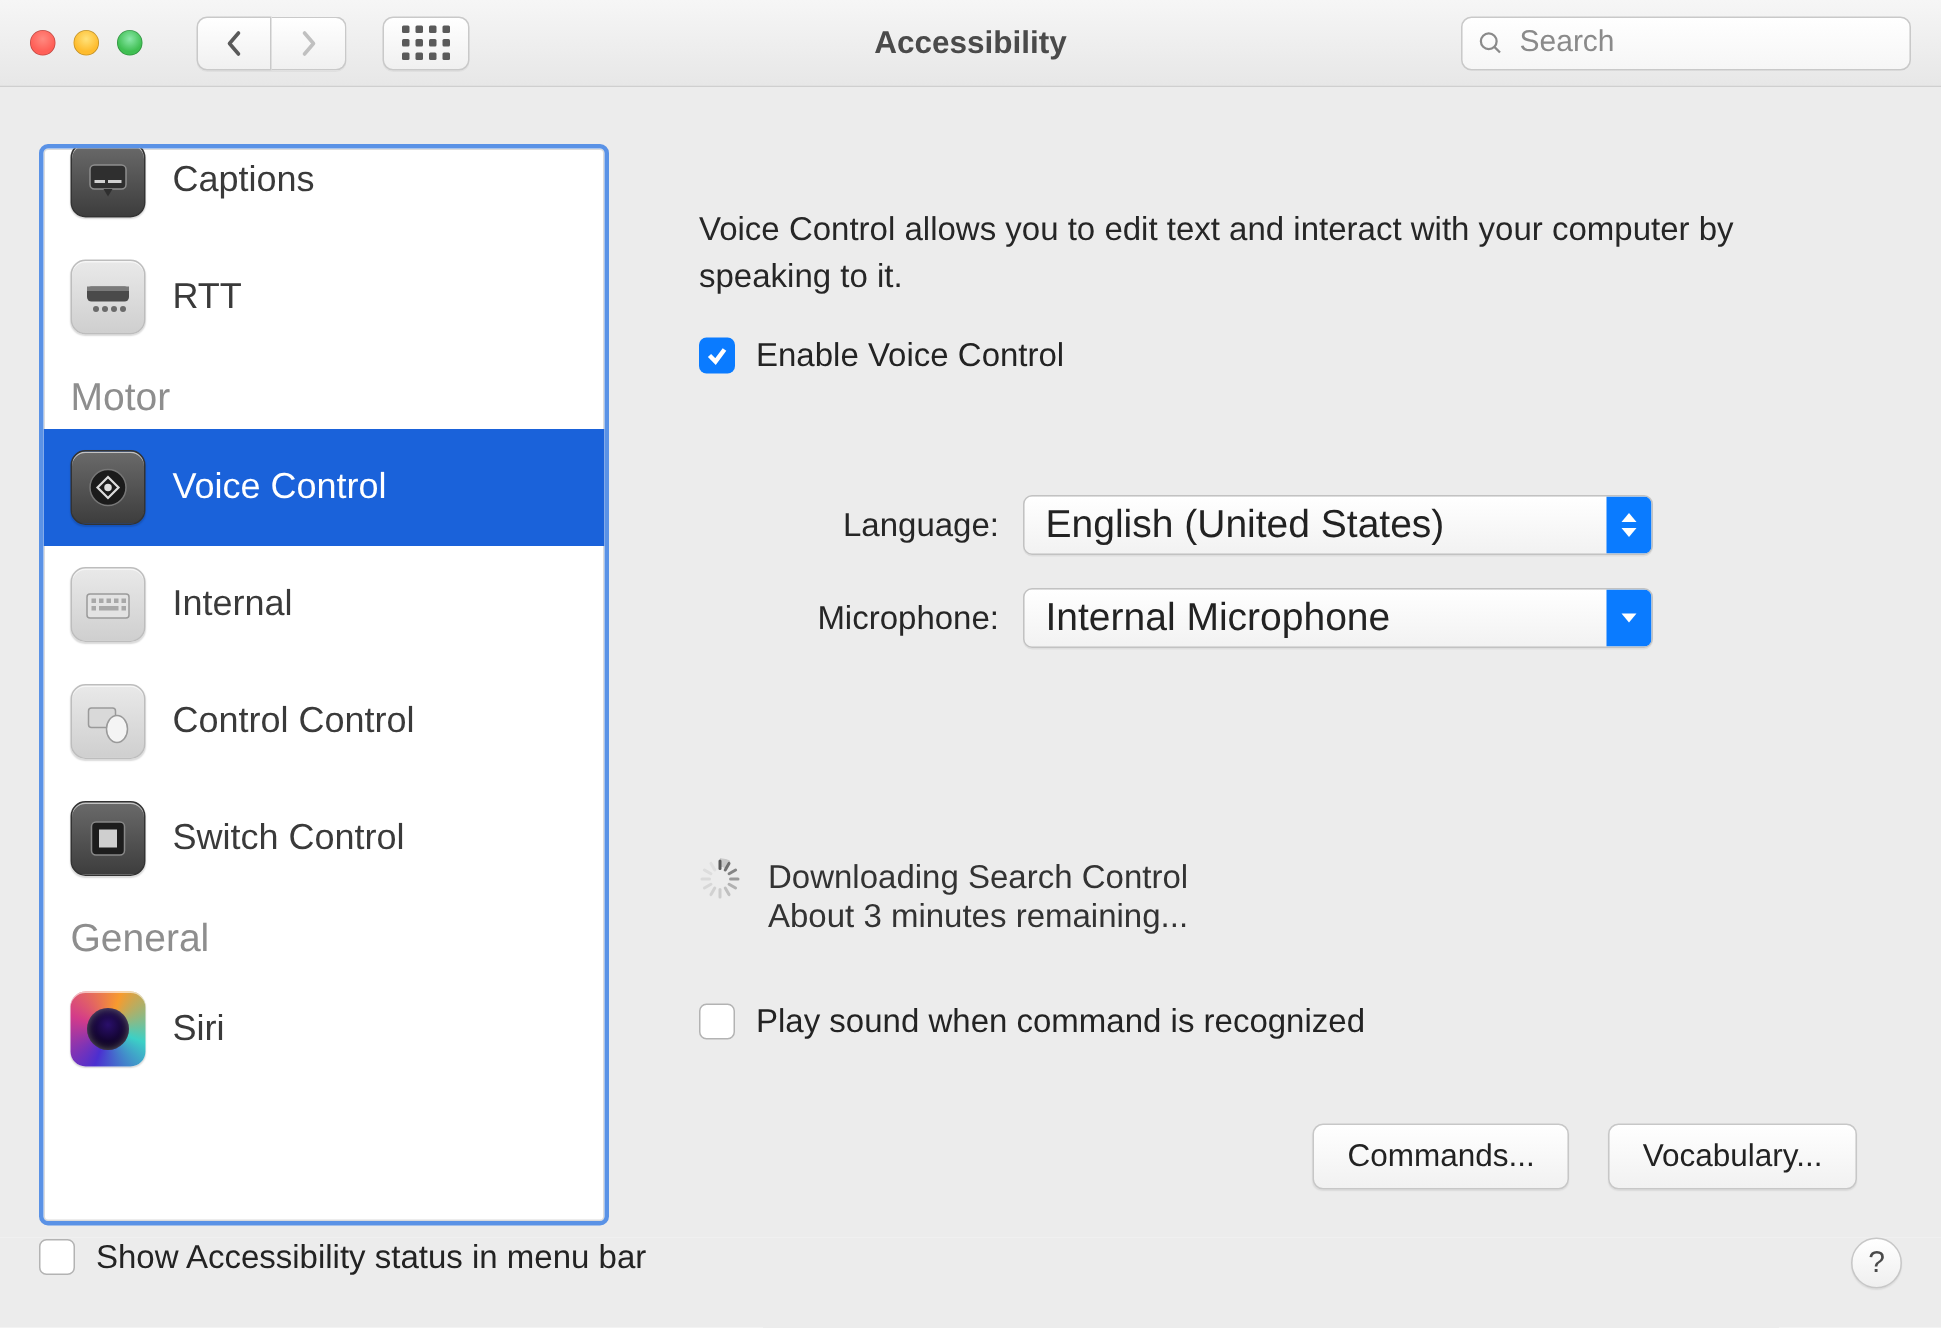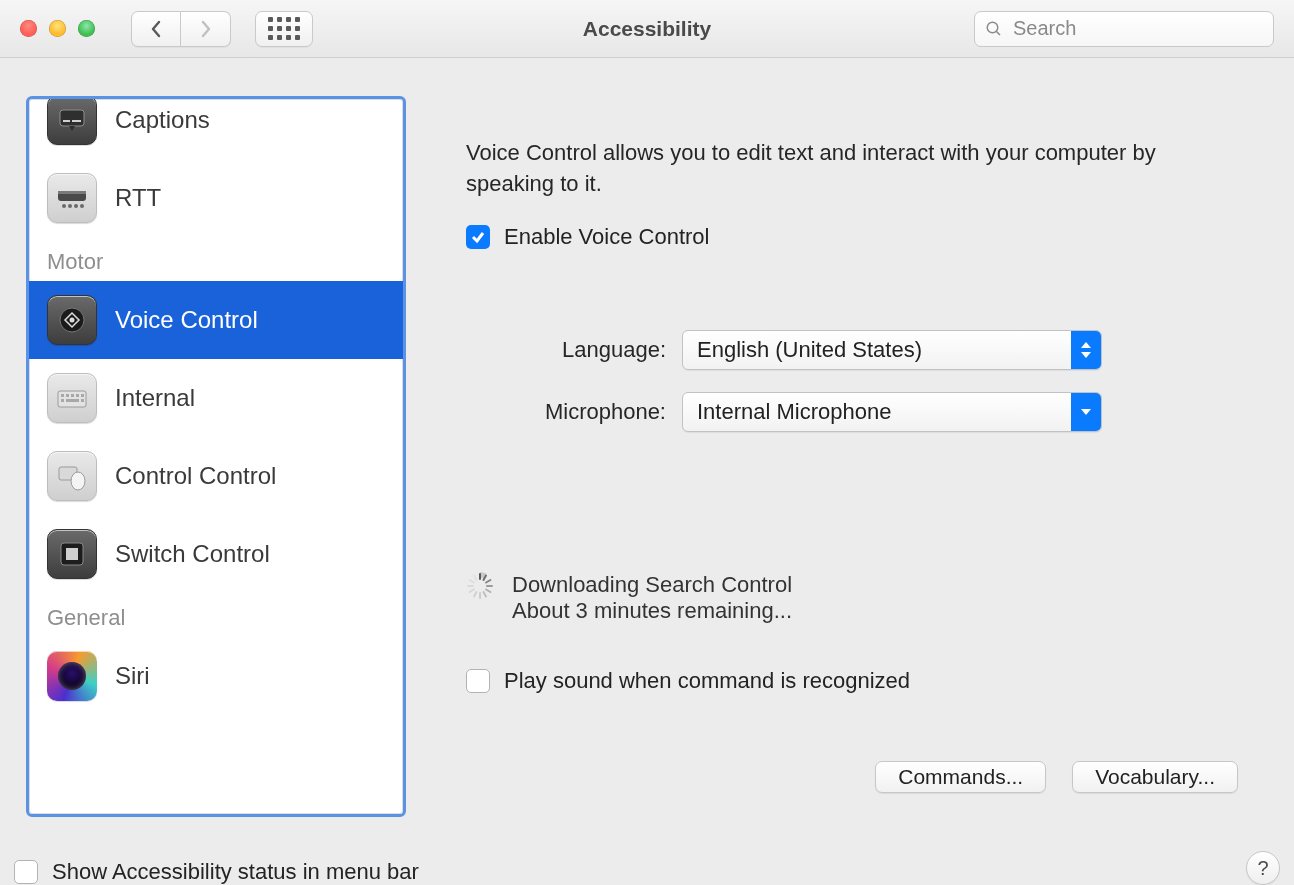--- a/index.html
+++ b/index.html
@@ -106,21 +106,21 @@
     background: var(--sidebar-bg);
     border: 3px solid var(--focus-ring);
     border-radius: 6px;
     overflow: hidden;
     position: relative;
     box-shadow: inset 0 0 0 1px #dcdcdc;
   }
   .sidebar-inner { position:absolute; left:0; right:0; top:-18px; }
   .section-label {
     padding: 12px 18px 6px 18px;
-    font-size: 22px;
+    font-size: 26px;
     color: var(--muted);
   }
   .sb-item {
     display:flex; align-items:center; gap:18px;
     padding: 14px 18px;
     font-size: 24px;
     color: #3a3a3a;
     cursor: default;
   }
   .sb-item.selected {
@@ -170,21 +170,21 @@
   .form-label { text-align: right; color:#262626; }
   .mac-popup {
     height: 40px;
     border: 1px solid #c2c2c2;
     border-radius: 6px;
     background: linear-gradient(#ffffff,#f2f2f2);
     display:flex; align-items:center;
     box-shadow: 0 1px 0 rgba(0,0,0,.06);
     overflow:hidden;
   }
-  .mac-popup .value { flex:1; padding: 0 14px; font-size:22px; color:#222; }
+  .mac-popup .value { flex:1; padding: 0 14px; font-size:26px; color:#222; }
   .mac-popup .stepper {
     width:30px; height:100%;
     background: var(--mac-blue);
     display:flex; flex-direction:column; align-items:center; justify-content:center;
     gap:2px;
   }
   .mac-popup .stepper.single-arrow { gap:0; }
   .mac-popup .stepper svg{ width:12px; height:8px; fill:#fff; }
 
   .download {
@@ -206,36 +206,36 @@
     border-radius:50%;
     opacity:.15;
   }
   .spinner svg{ position:absolute; inset:0; }
   .spinner-blade{ transform-origin: 14px 14px; }
 
   .play-sound { margin-top: 44px; }
 
   .panel-buttons { position:absolute; right:30px; bottom:24px; display:flex; gap:26px; }
   .mac-button {
-    height:32px; padding:0 22px;
+    height:44px; padding:0 22px;
     border-radius:7px;
     border:1px solid #c7c7c7;
     background: linear-gradient(#ffffff,#f1f1f1);
     font-size:21px; color:#222;
     display:flex; align-items:center; justify-content:center;
     box-shadow: 0 1px 1px rgba(0,0,0,.08);
   }
 
   
 
   .footer {
     height:60px;
     background: var(--window-bg);
-    display:flex; align-items:flex-end;
-    padding: 0 14px;
+    display:flex; align-items:flex-start;
+    padding: 0 26px;
   }
   .help-btn{
     margin-left:auto;
     width:34px; height:34px; border-radius:50%;
     border:1px solid #c7c7c7;
     background: linear-gradient(#ffffff,#efefef);
     display:flex; align-items:center; justify-content:center;
     font-size:20px; color:#4a4a4a;
     box-shadow: 0 1px 1px rgba(0,0,0,.08);
   }

